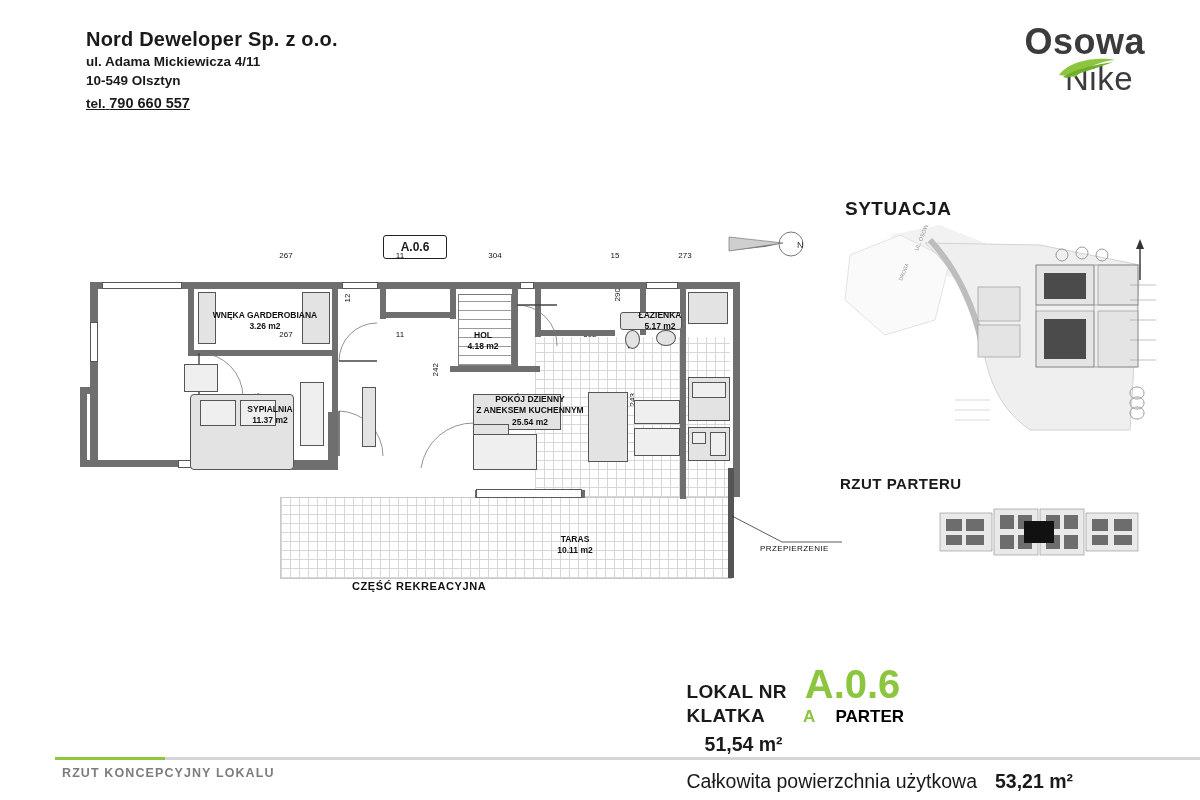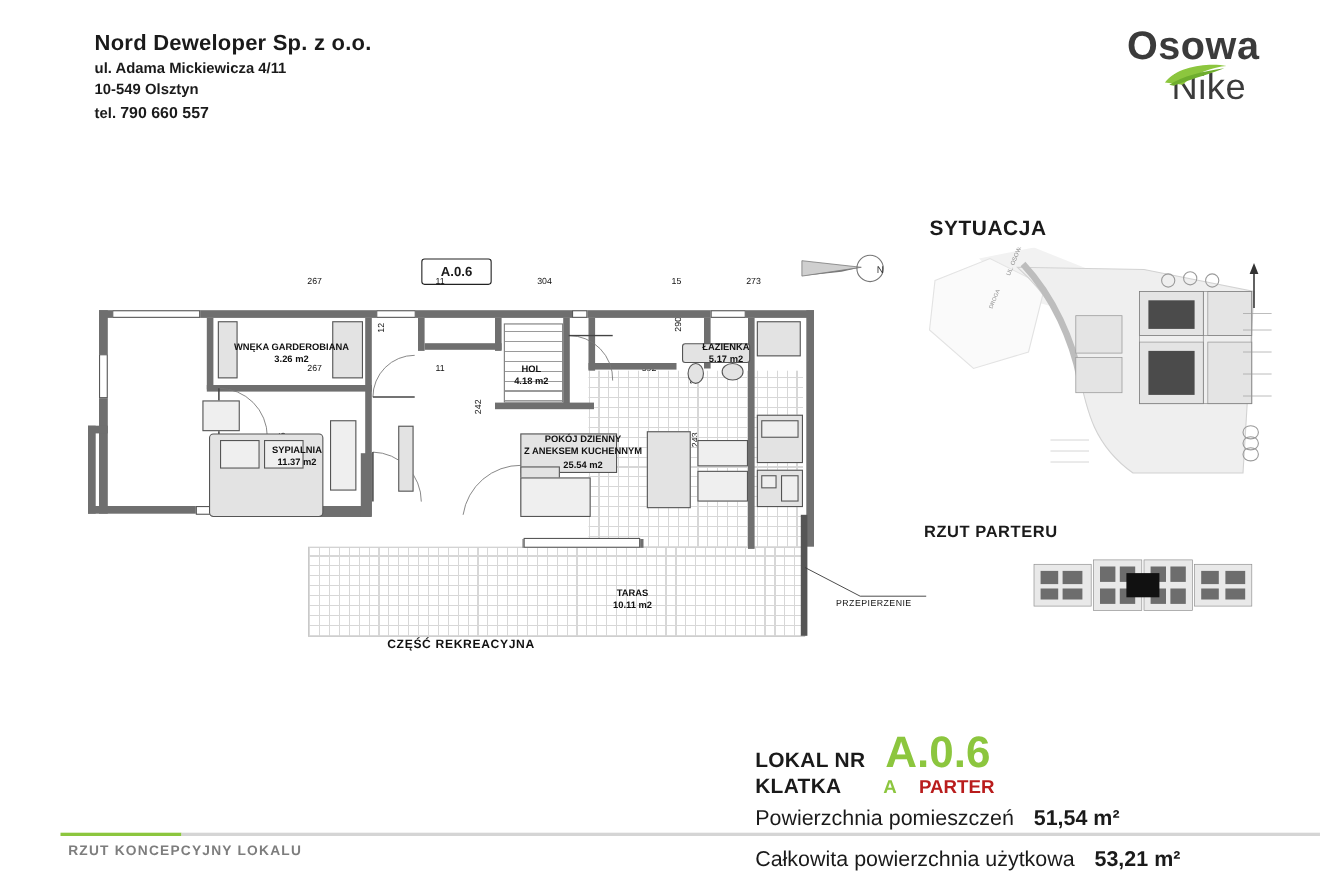--- a/index.html
+++ b/index.html
@@ -10,21 +10,21 @@
     color:#1a1a1a;
     position:relative;
     overflow:hidden;
   }
   .sheet{position:absolute;inset:0;}
 
   
   .hdr-company{position:absolute;left:86px;top:28px;}
   .hdr-company .name{font-size:20px;font-weight:bold;letter-spacing:.2px;}
   .hdr-company .line{font-size:13.5px;font-weight:bold;line-height:1.28;margin-top:2px;}
-  .hdr-company .tel{font-size:13.5px;font-weight:bold;margin-top:5px;}
+  .hdr-company .tel{font-size:13.5px;font-weight:bold;margin-top:5px;text-decoration:underline;}
   .hdr-company .tel b{font-size:14.5px;}
 
   .logo{position:absolute;right:55px;top:24px;text-align:right;}
   .logo .osowa{font-size:36px;font-weight:bold;color:#3b3b3b;letter-spacing:.5px;line-height:1;}
   .logo .nike{font-size:33px;color:#3b3b3b;letter-spacing:.5px;line-height:1;margin-top:2px;margin-right:12px;}
   .logo .leaf{position:absolute;left:33px;top:33px;width:60px;height:22px;}
 
   
   .plan{position:absolute;left:80px;top:240px;width:700px;height:360px;}
 
@@ -60,21 +60,21 @@
   .rzut{position:absolute;left:938px;top:505px;width:205px;height:55px;}
 
   
   .foot{position:absolute;right:55px;top:665px;text-align:right;}
   .foot .row{display:flex;justify-content:flex-start;align-items:baseline;}
   .foot .lab{font-size:19px;font-weight:bold;letter-spacing:.3px;}
   .foot .lab2{font-size:19.5px;}
   .foot .val{font-size:19.5px;font-weight:bold;min-width:150px;text-align:left;padding-left:18px;}
   .foot .big{font-size:40px;font-weight:bold;color:#8cc63e;line-height:.95;}
   .foot .sub{font-size:17px;font-weight:bold;color:#8cc63e;}
-  .foot .sub .parter{color:#b91c1c;margin-left:16px;}
+  .foot .sub .parter{color:#000000;margin-left:16px;}
 
   .footer-rule{position:absolute;left:55px;right:0px;top:757px;height:3px;background:#8cc63e;}
   .footer-rule.grey{background:#d5d5d5;}
   .footer-text{position:absolute;left:62px;top:766px;font-size:12.5px;font-weight:bold;color:#7d7d7d;letter-spacing:1.1px;}
 
   .compass{position:absolute;left:645px;top:-15px;width:90px;height:42px;}
 </style>
 </head>
 <body>
 
@@ -331,21 +331,20 @@
       <div class="val big">A.0.6</div>
     </div>
     <div class="row" style="margin-top:2px;gap:20px;">
       <div class="lab">KLATKA</div>
       <div class="val sub">
         <span>A</span>
         <span class="parter">PARTER</span>
       </div>
     </div>
     <div class="row" style="margin-top:6px;">
-      <div class="lab2">Powierzchnia pomieszczeń</div>
       <div class="val">51,54 m²</div>
     </div>
     <div class="row" style="margin-top:14px;">
       <div class="lab2">Całkowita powierzchnia użytkowa</div>
       <div class="val">53,21 m²</div>
     </div>
   </div>
 
   <div class="footer-rule" style="left:55px;width:110px;"></div>
   <div class="footer-rule grey" style="left:165px;right:0;"></div>

